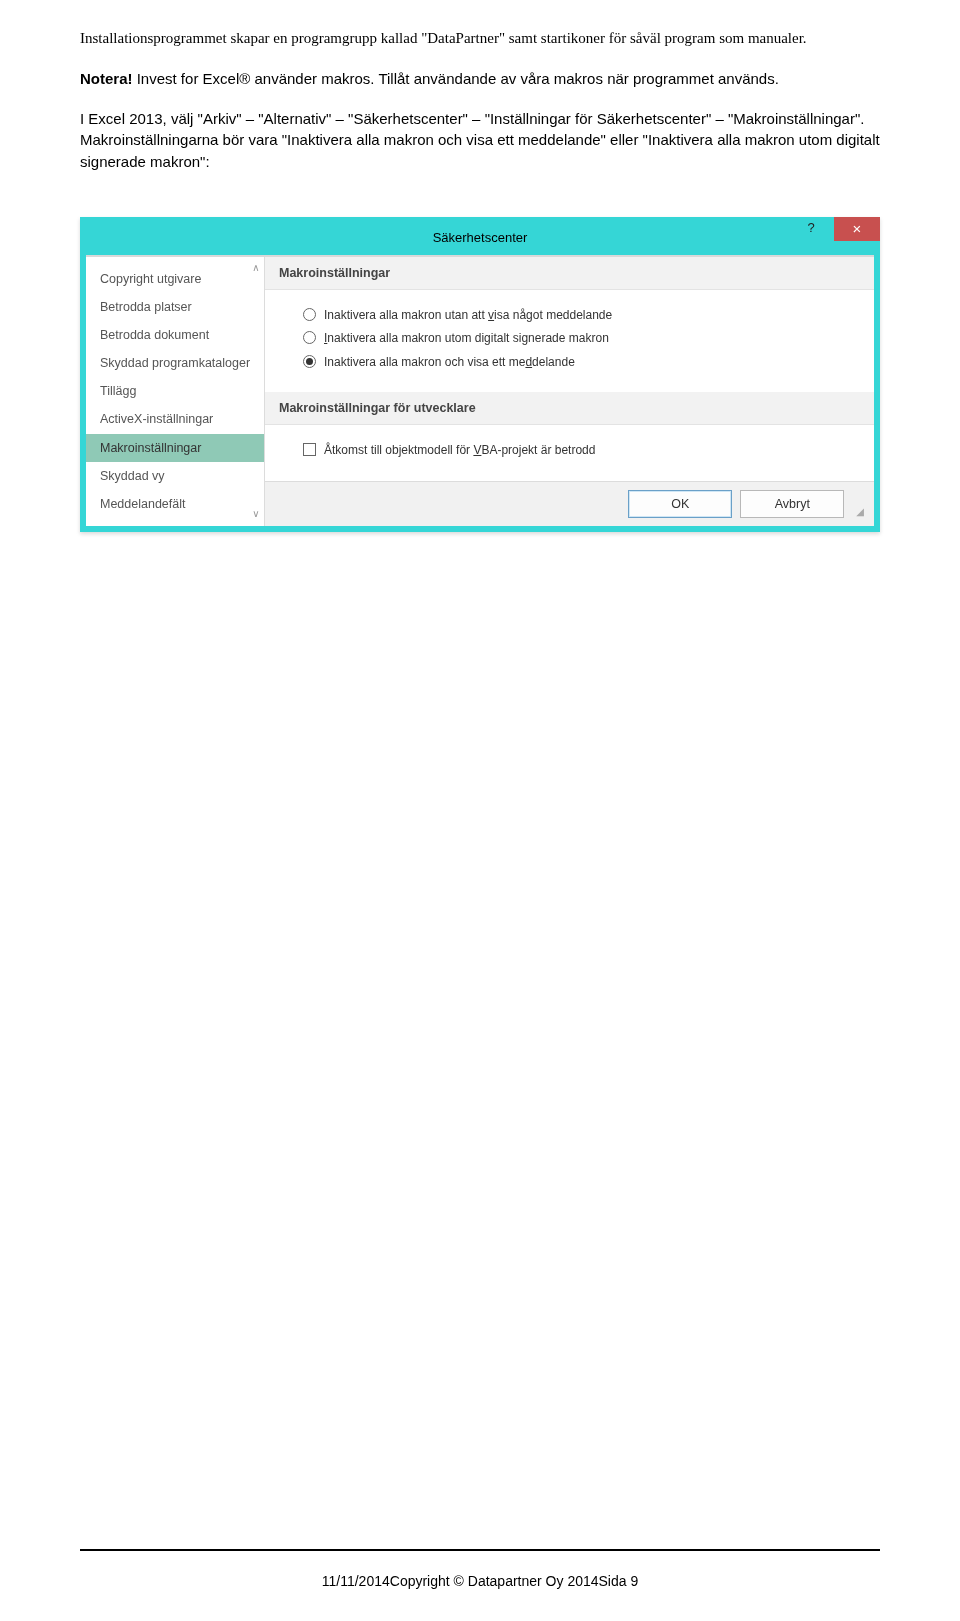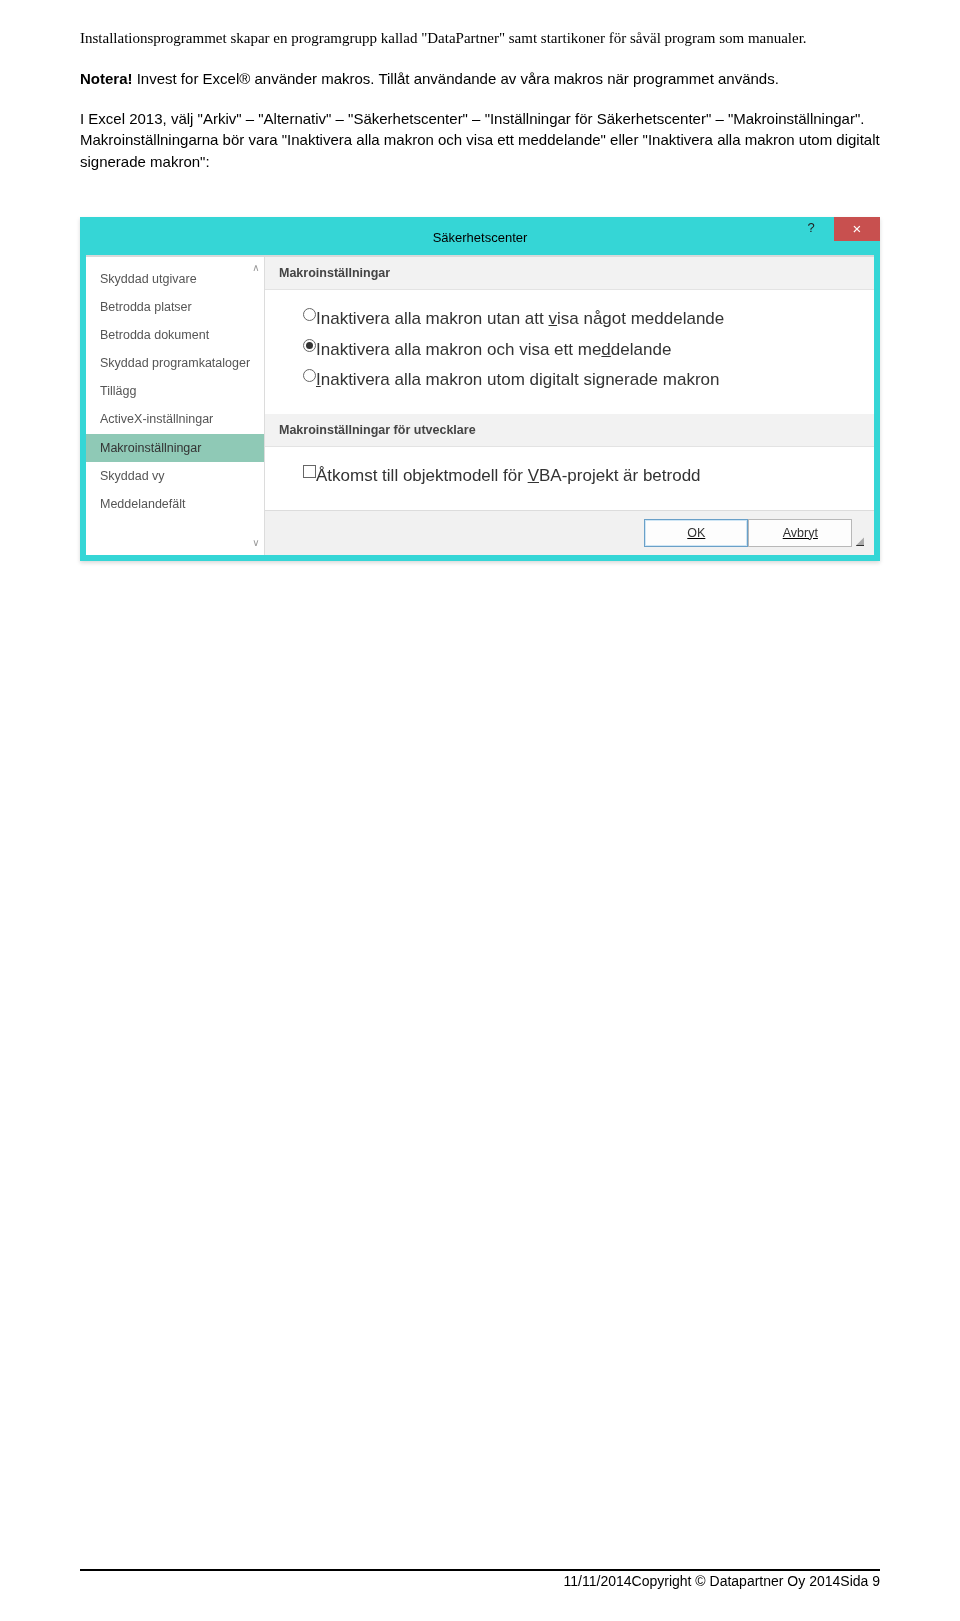--- a/index.html
+++ b/index.html
@@ -107,21 +107,22 @@
     font-size: 12.5px;
     font-weight: bold;
     color: #444;
   }
   .section-body {
     padding: 14px 14px 18px 38px;
   }
   .radio-row, .check-row {
     display: flex;
     align-items: flex-start;
-    font-size: 17px;
+    gap: 8px;
+    font-size: 12px;
     color: #333;
     padding: 3px 0;
   }
   .radio {
     width: 13px;
     height: 13px;
     border: 1px solid #666;
     border-radius: 50%;
     box-sizing: border-box;
     display: inline-block;
@@ -149,22 +150,21 @@
     margin-top: 1px;
   }
   .uline { text-decoration: underline; }
 
   .button-row {
     background: #f1f1f1;
     border-top: 1px solid #dcdcdc;
     padding: 8px 10px;
     display: flex;
     justify-content: flex-end;
-    gap: 0;
-    text-decoration: underline;
+    gap: 8px;
   }
   .btn {
     min-width: 78px;
     padding: 4px 12px;
     font-size: 12.5px;
     background: #fdfdfd;
     border: 1px solid #b8b8b8;
     color: #333;
     text-align: center;
   }
@@ -180,23 +180,23 @@
     margin-bottom: -2px;
   }
 
   .footer {
     position: absolute;
     bottom: 30px;
     left: 40px;
     right: 40px;
     border-top: 2px solid #000;
     font-size: 14px;
-    padding-top: 0;
-    display: flex;
-    justify-content: flex-end;
+    padding-top: 20px;
+    display: flex;
+    justify-content: center;
   }
 </style>
 </head>
 <body>
 
 <div class="page">
 
   <div class="intro">
     <p>Installationsprogrammet skapar en programgrupp kallad "DataPartner" samt startikoner för såväl program som manualer.</p>
   </div>
@@ -215,47 +215,47 @@
       <div class="win-actions">
         <div class="win-btn win-help">?</div>
         <div class="win-btn win-close">×</div>
       </div>
     </div>
 
     <div class="dialog-body">
       <div class="nav-col">
         <div class="scroll-up">∧</div>
         <div id="nav-list">
-            <div class="nav-item">Skyddad utgivare</div>
+            <div class="nav-item">Copyright utgivare</div>
             <div class="nav-item">Betrodda platser</div>
             <div class="nav-item">Betrodda dokument</div>
             <div class="nav-item">Skyddad programkataloger</div>
             <div class="nav-item">Tillägg</div>
             <div class="nav-item">ActiveX-inställningar</div>
             <div class="nav-item selected">Makroinställningar</div>
             <div class="nav-item">Skyddad vy</div>
             <div class="nav-item">Meddelandefält</div>
           </div>
         <div class="scroll-down">∨</div>
       </div>
 
       <div class="content-col">
         <div class="section-head">Makroinställningar</div>
         <div class="section-body" id="radio-list">
             <label class="radio-row">
               <span class="radio"></span>
               <span><span>Inaktivera alla makron utan att </span><span class="uline">v</span><span>isa något meddelande</span></span>
             </label>
             <label class="radio-row">
+              <span class="radio"></span>
+              <span><span></span><span class="uline">I</span><span>naktivera alla makron utom digitalt signerade makron</span></span>
+            </label>
+            <label class="radio-row">
               <span class="radio checked"></span>
               <span><span>Inaktivera alla makron och visa ett me</span><span class="uline">d</span><span>delande</span></span>
-            </label>
-            <label class="radio-row">
-              <span class="radio"></span>
-              <span><span></span><span class="uline">I</span><span>naktivera alla makron utom digitalt signerade makron</span></span>
             </label>
           </div>
 
         <div class="section-head">Makroinställningar för utvecklare</div>
         <div class="section-body">
           <label class="check-row">
             <span class="checkbox"></span>
             <span><span>Åtkomst till objektmodell för </span><span class="uline">V</span><span>BA-projekt är betrodd</span></span>
           </label>
         </div>

